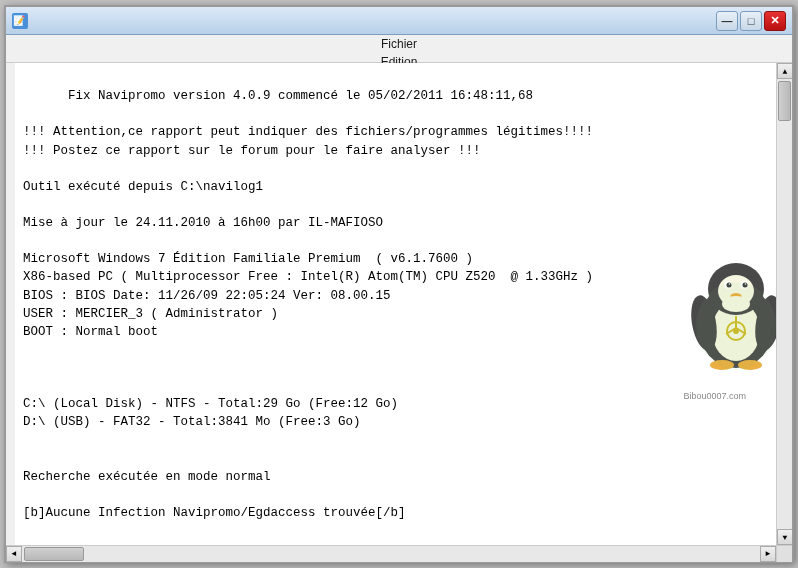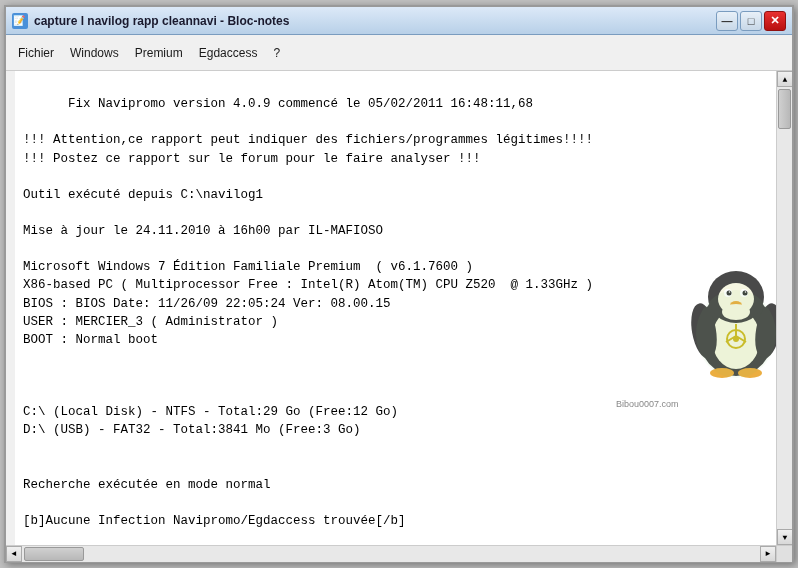--- a/index.html
+++ b/index.html
@@ -88,27 +88,28 @@
       color: #333;
     }
 
     .title-btn.close {
       background: linear-gradient(to bottom, #e83030, #b81010);
       color: white;
       border-color: #901010;
     }
 
     .menu-bar {
-      height: 36px;
+      height: 28px;
       background: #f0f0f0;
       display: flex;
       align-items: center;
       padding: 0 4px;
       border-bottom: 1px solid #ccc;
       flex-shrink: 0;
+      flex-direction: column;
     }
 
     .menu-item {
       padding: 2px 8px;
       font-family: 'Segoe UI', Arial, sans-serif;
       font-size: 12px;
       color: #1a1a1a;
       cursor: pointer;
       border-radius: 2px;
     }
@@ -147,21 +148,21 @@
     .penguin-svg {
       width: 120px;
       height: 130px;
       opacity: 0.85;
     }
 
     .bibou-text {
       font-family: Arial, sans-serif;
       font-size: 9px;
       color: #888;
-      text-align: left;
+      text-align: right;
       margin-top: -5px;
     }
 
     .scrollbar-v {
       width: 16px;
       background: #e8e8e8;
       border-left: 1px solid #ccc;
       display: flex;
       flex-direction: column;
       flex-shrink: 0;
@@ -252,32 +253,31 @@
     }
   </style>
 </head>
 <body>
 
 <div class="window">
 
   <div class="title-bar">
     <div class="title-bar-left">
       <div class="title-icon">📝</div>
-      <span class="title-text">capture l navilog rapp cleannavi - Bloc-notes</span>
     </div>
     <div class="title-buttons">
       <div class="title-btn">—</div>
       <div class="title-btn">□</div>
       <div class="title-btn close">✕</div>
     </div>
   </div>
 
   <div class="menu-bar">
     <div class="menu-item">Fichier</div>
-    <div class="menu-item">Windows</div>
+    <div class="menu-item">Edition</div>
     <div class="menu-item">Premium</div>
     <div class="menu-item">Egdaccess</div>
     <div class="menu-item">?</div>
   </div>
 
   <div class="content-area">
     <div class="text-content">
       <span>Fix Navipromo version 4.0.9 commencé le 05/02/2011 16:48:11,68
 
 !!! Attention,ce rapport peut indiquer des fichiers/programmes légitimes!!!!

